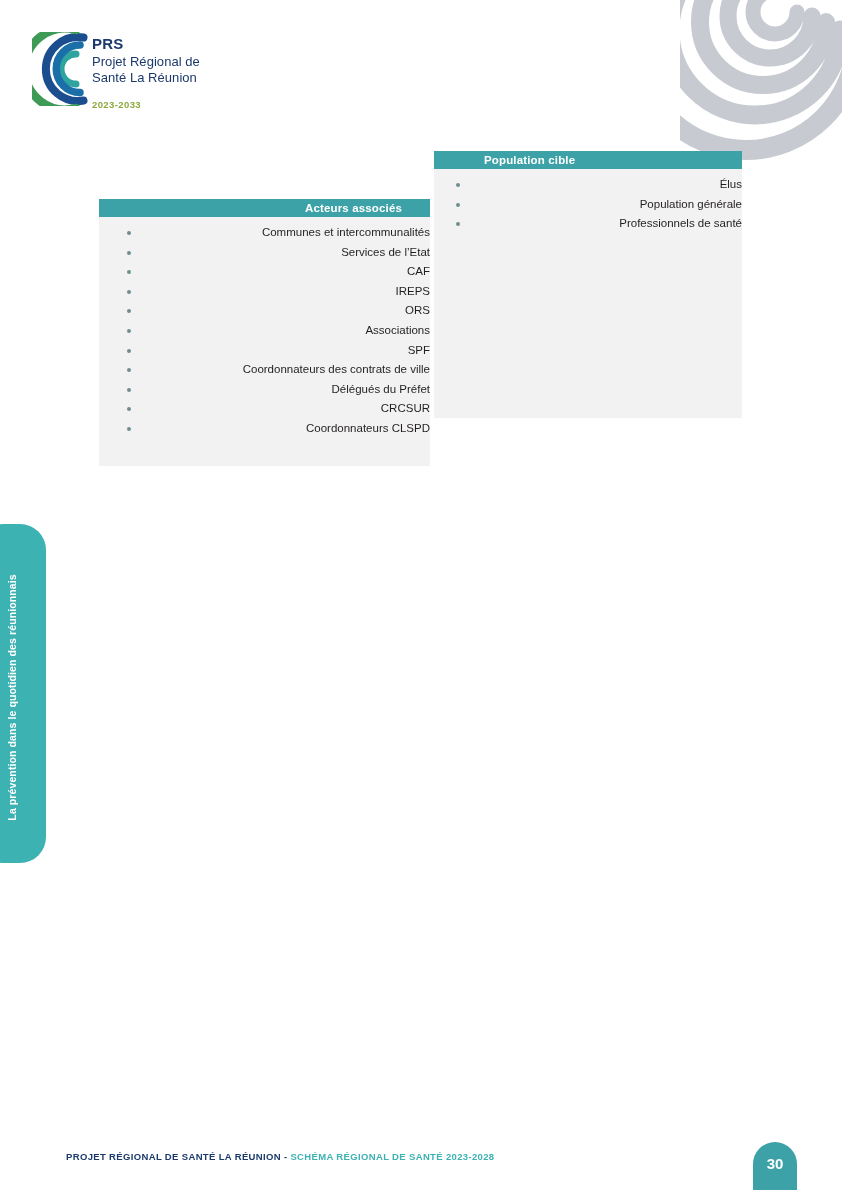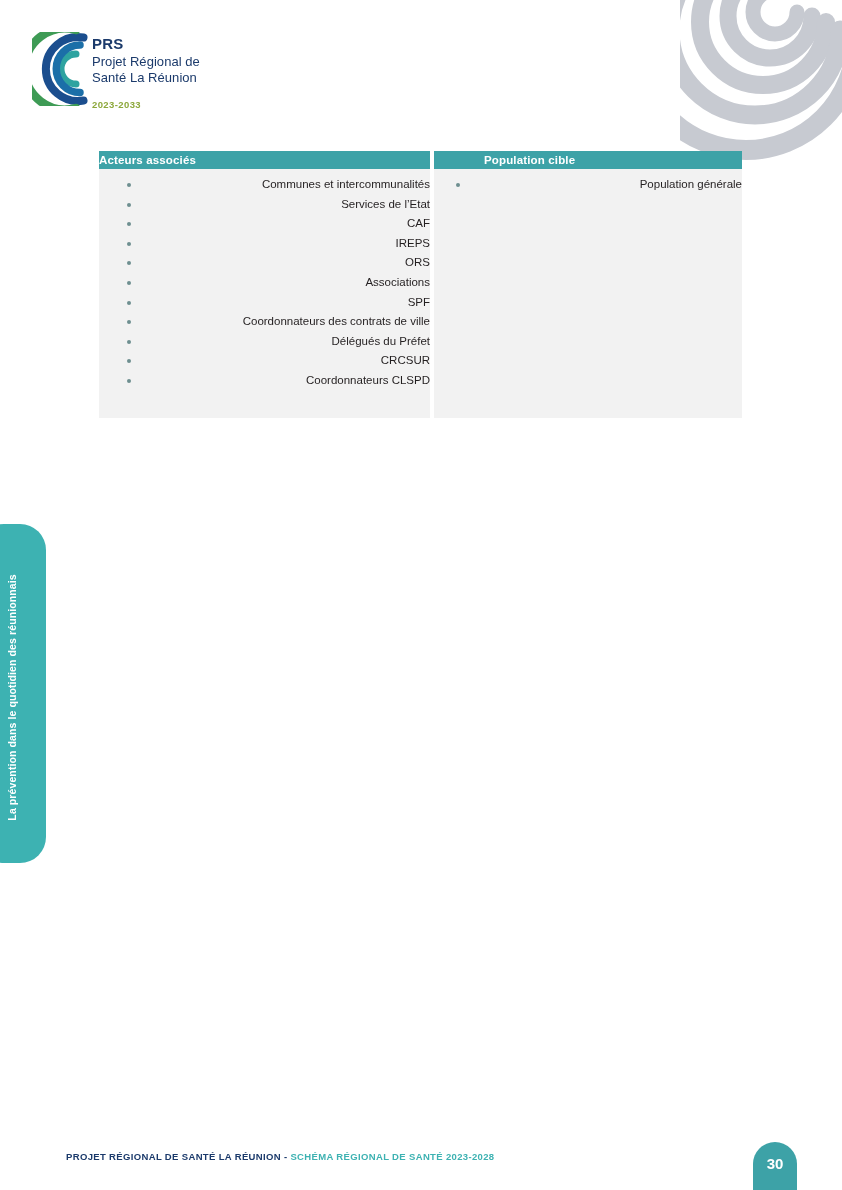--- a/index.html
+++ b/index.html
@@ -60,21 +60,21 @@
 
   .col-head{
     background:#3DA2A7;
     color:#ffffff;
     font-size:11.5px;
     font-weight:bold;
     height:18px;
     line-height:18px;
     letter-spacing:.15px;
   }
-  .col-head.center{text-align:left;padding-right:44px;}
+  .col-head.center{text-align:right;padding-right:28px;margin-top:48px;}
   .col-head.left{text-align:left;padding-left:50px;}
 
   .col-body{
     background:#F2F2F2;
     min-height:235px;
     padding:6px 0 8px 0;
   }
   .col-left .col-body{height:235px;}
   .col-right .col-body{height:235px;}
 
@@ -214,21 +214,23 @@
         <li>CRCSUR</li>
         <li>Coordonnateurs CLSPD</li>
       </ul>
     </div>
   </div>
 
   <div class="col col-right">
     <div class="col-head left">Population cible</div>
     <div class="col-body">
       <ul class="bullets">
+        <li>Élus</li>
         <li>Population générale</li>
+        <li>Professionnels de santé</li>
       </ul>
     </div>
   </div>
 
 </div>
 
 <div class="sidetab">
   <div class="label">La prévention dans le quotidien des réunionnais</div>
 </div>
 

